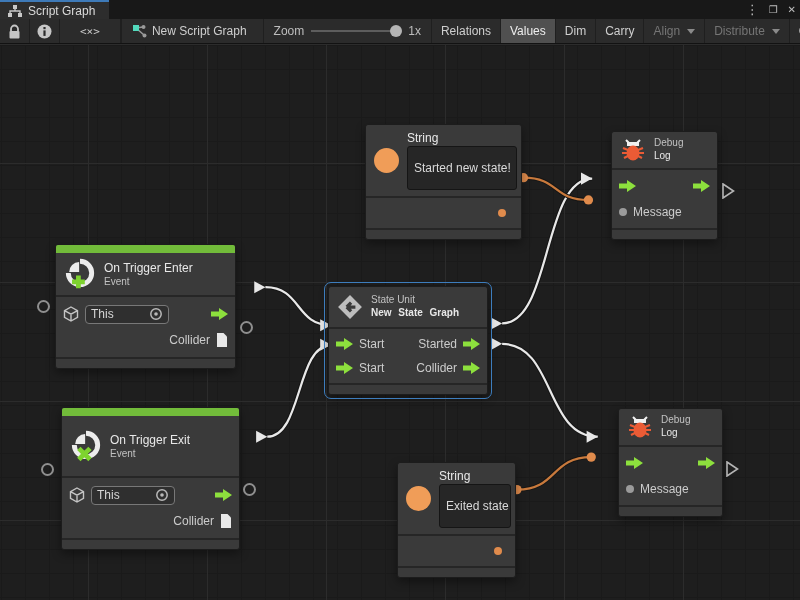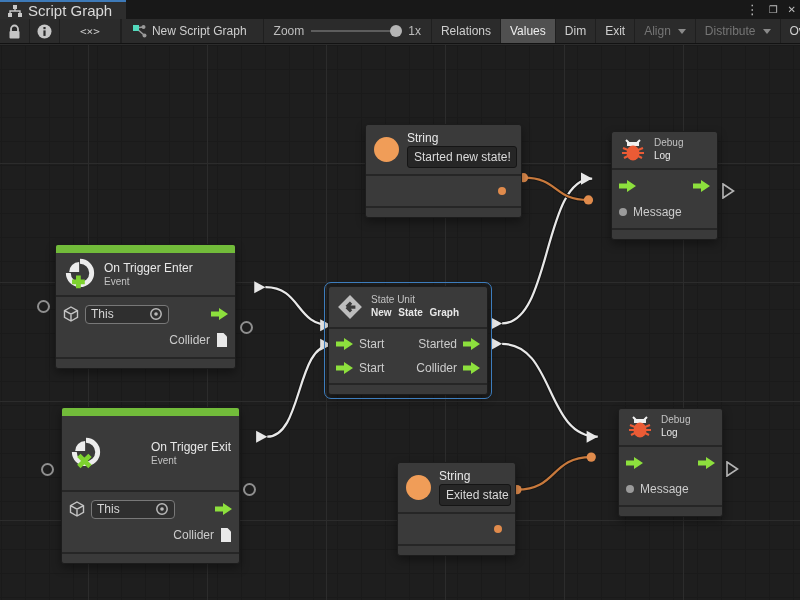--- a/index.html
+++ b/index.html
@@ -4,21 +4,21 @@
 <style>
   html,body{margin:0;padding:0;background:#000;}
   #app{position:relative;width:800px;height:600px;overflow:hidden;
        font-family:"Liberation Sans",sans-serif;font-size:12px;color:#d4d4d4;
        background:#181818;user-select:none;}
 
   
   .tabbar{position:relative;height:19px;background:#181818;display:flex;align-items:stretch;}
   .tab{display:flex;align-items:center;gap:6px;padding:0 14px 0 8px;background:#2d2d2d;
        border-top:2px solid #3e7ab8;color:#dadada;}
-  .tab-title{font-size:15px;}
+  .tab-title{font-size:12px;}
   .winctl{position:absolute;right:4px;top:0;height:19px;display:flex;align-items:center;gap:10px;
           color:#bdbdbd;font-size:13px;}
   .winctl span{cursor:default;line-height:19px;}
 
   
   .toolbar{height:24px;background:#2b2b2b;display:flex;align-items:stretch;
            border-bottom:1px solid #121212;white-space:nowrap;}
   .tbtn{display:flex;align-items:center;justify-content:center;gap:5px;padding:0 9px;
         border-right:1px solid #1f1f1f;color:#cfcfcf;}
   .tbtn.icon-only{padding:0 7px;}
@@ -53,21 +53,21 @@
   .hdr .col{display:flex;flex-direction:column;justify-content:center;gap:1px;min-width:0;}
   .title{font-size:12px;color:#e8e8e8;line-height:14px;}
   .title.big{font-size:10px;}
   .sub{font-size:10px;color:#c2c2c2;line-height:11px;}
   .rows{padding:3px 0;}
   .row{display:flex;align-items:center;height:26px;padding:0 7px;gap:6px;}
   .spring{flex:1;}
   .ftr{height:9px;border-top:2px solid #262626;}
   .plabel{color:#cccccc;}
   .value-field{background:#262626;border:1px solid #151515;border-radius:3px;
-               padding:3px 6px;font-size:12px;color:#dadada;max-width:112px;
+               padding:14px 6px;font-size:12px;color:#dadada;max-width:112px;
                overflow:hidden;white-space:nowrap;}
   .this-field{display:flex;align-items:center;justify-content:space-between;width:72px;height:17px;
               background:#2f2f2f;border:1px solid #787878;border-radius:4px;padding:0 5px;color:#d6d6d6;}
   .orange-circle{width:25px;height:25px;border-radius:50%;background:#f09d58;flex:none;}
   .dot{width:8px;height:8px;border-radius:50%;flex:none;}
   .dot.gray{background:#9b9b9b;}
   .dot.orange{background:#e08b4c;}
   .spaced{word-spacing:4px;font-weight:bold;}
 
   
@@ -186,21 +186,21 @@
     <div class="tbtn">
         <span>Relations</span>
       </div>
     <div class="tbtn active">
         <span>Values</span>
       </div>
     <div class="tbtn">
         <span>Dim</span>
       </div>
     <div class="tbtn">
-        <span>Exit</span>
+        <span>Carry</span>
       </div>
     <div class="tbtn disabled">
       <span>Align</span>
       <span class="drop-arrow"></span>
     </div>
     <div class="tbtn disabled">
       <span>Distribute</span>
       <span class="drop-arrow"></span>
     </div>
     <div class="tbtn">
@@ -368,21 +368,21 @@
           <svg width="17" height="12">
               <use href="#flow-arrow"></use>
             </svg>
         </div>
       </div>
       <div class="ftr"></div>
     </div>
 
     <div class="node" style="left:61px;top:363px;width:177px;">
       <div class="accent"></div>
-      <div class="hdr" style="padding:20px 8px;justify-content:space-between;">
+      <div class="hdr" style="padding:13px 8px;">
         <svg width="32" height="34" viewBox="0 0 30 32">
           <use href="#event-circle"></use>
             <g transform="translate(6,16) scale(0.75)">
               <use href="#green-x"></use>
             </g>
         </svg>
         <div class="col">
           <span class="title">On Trigger Exit</span>
           <span class="sub">Event</span>
         </div>

